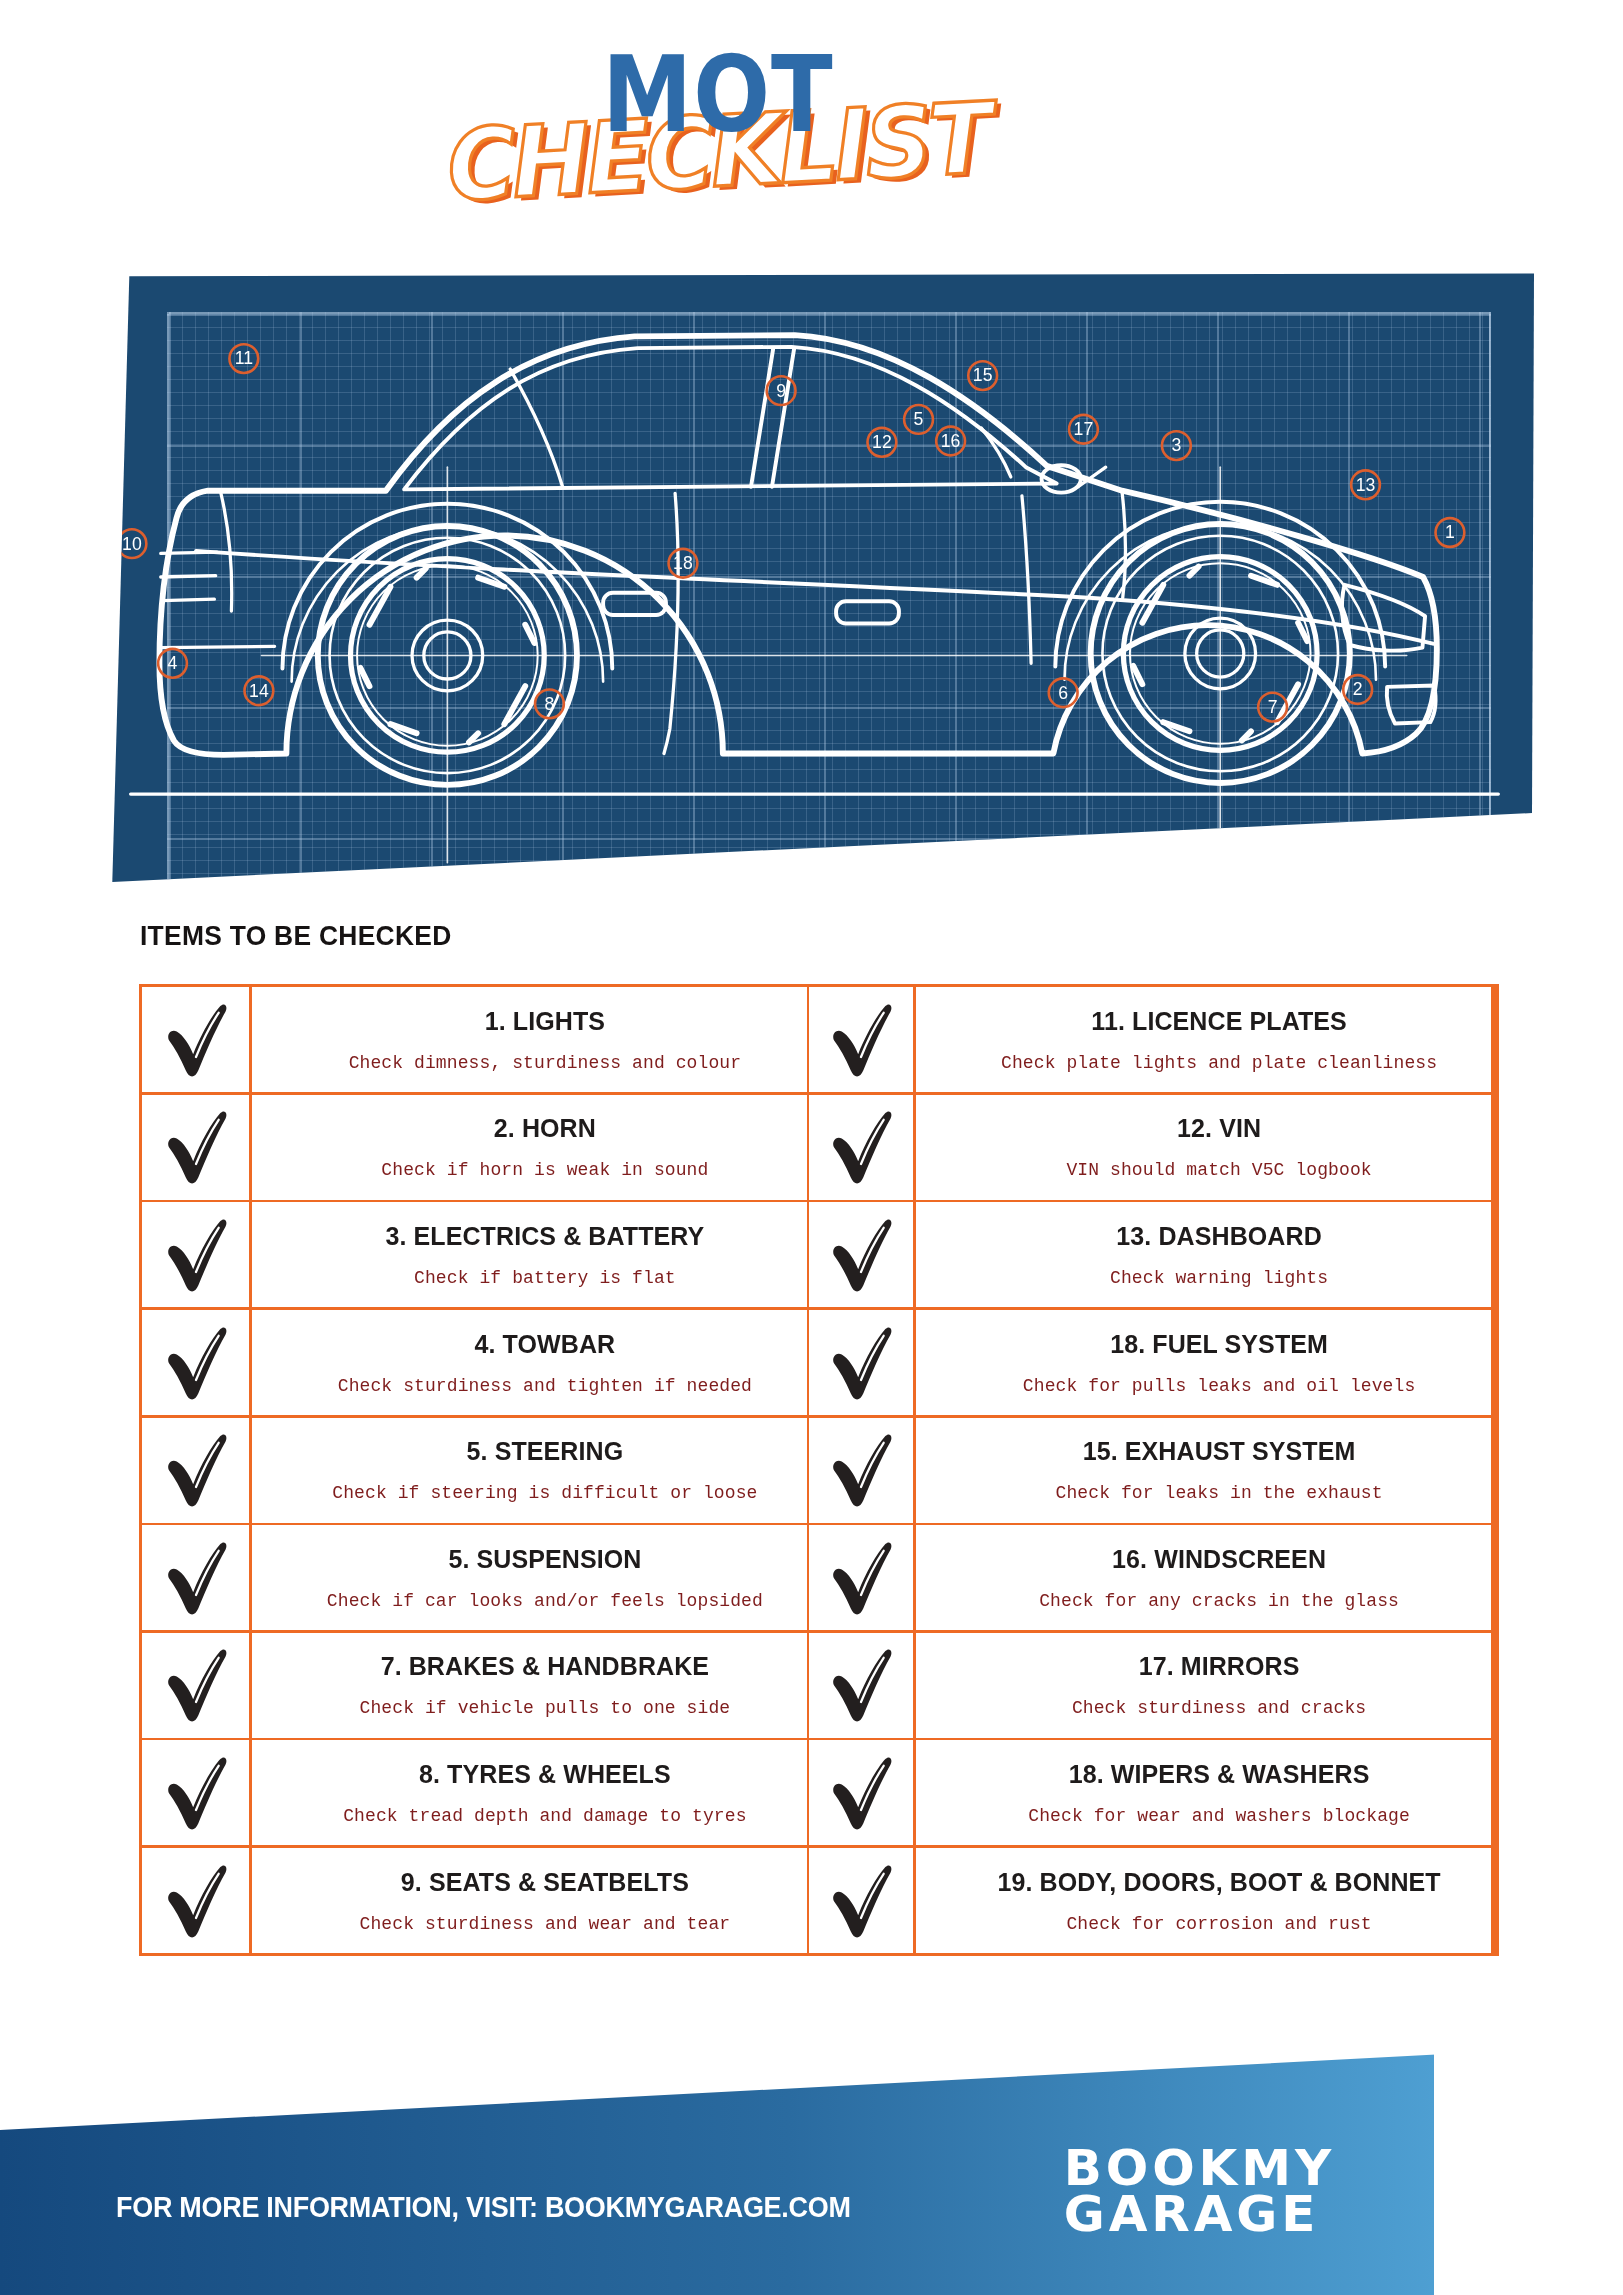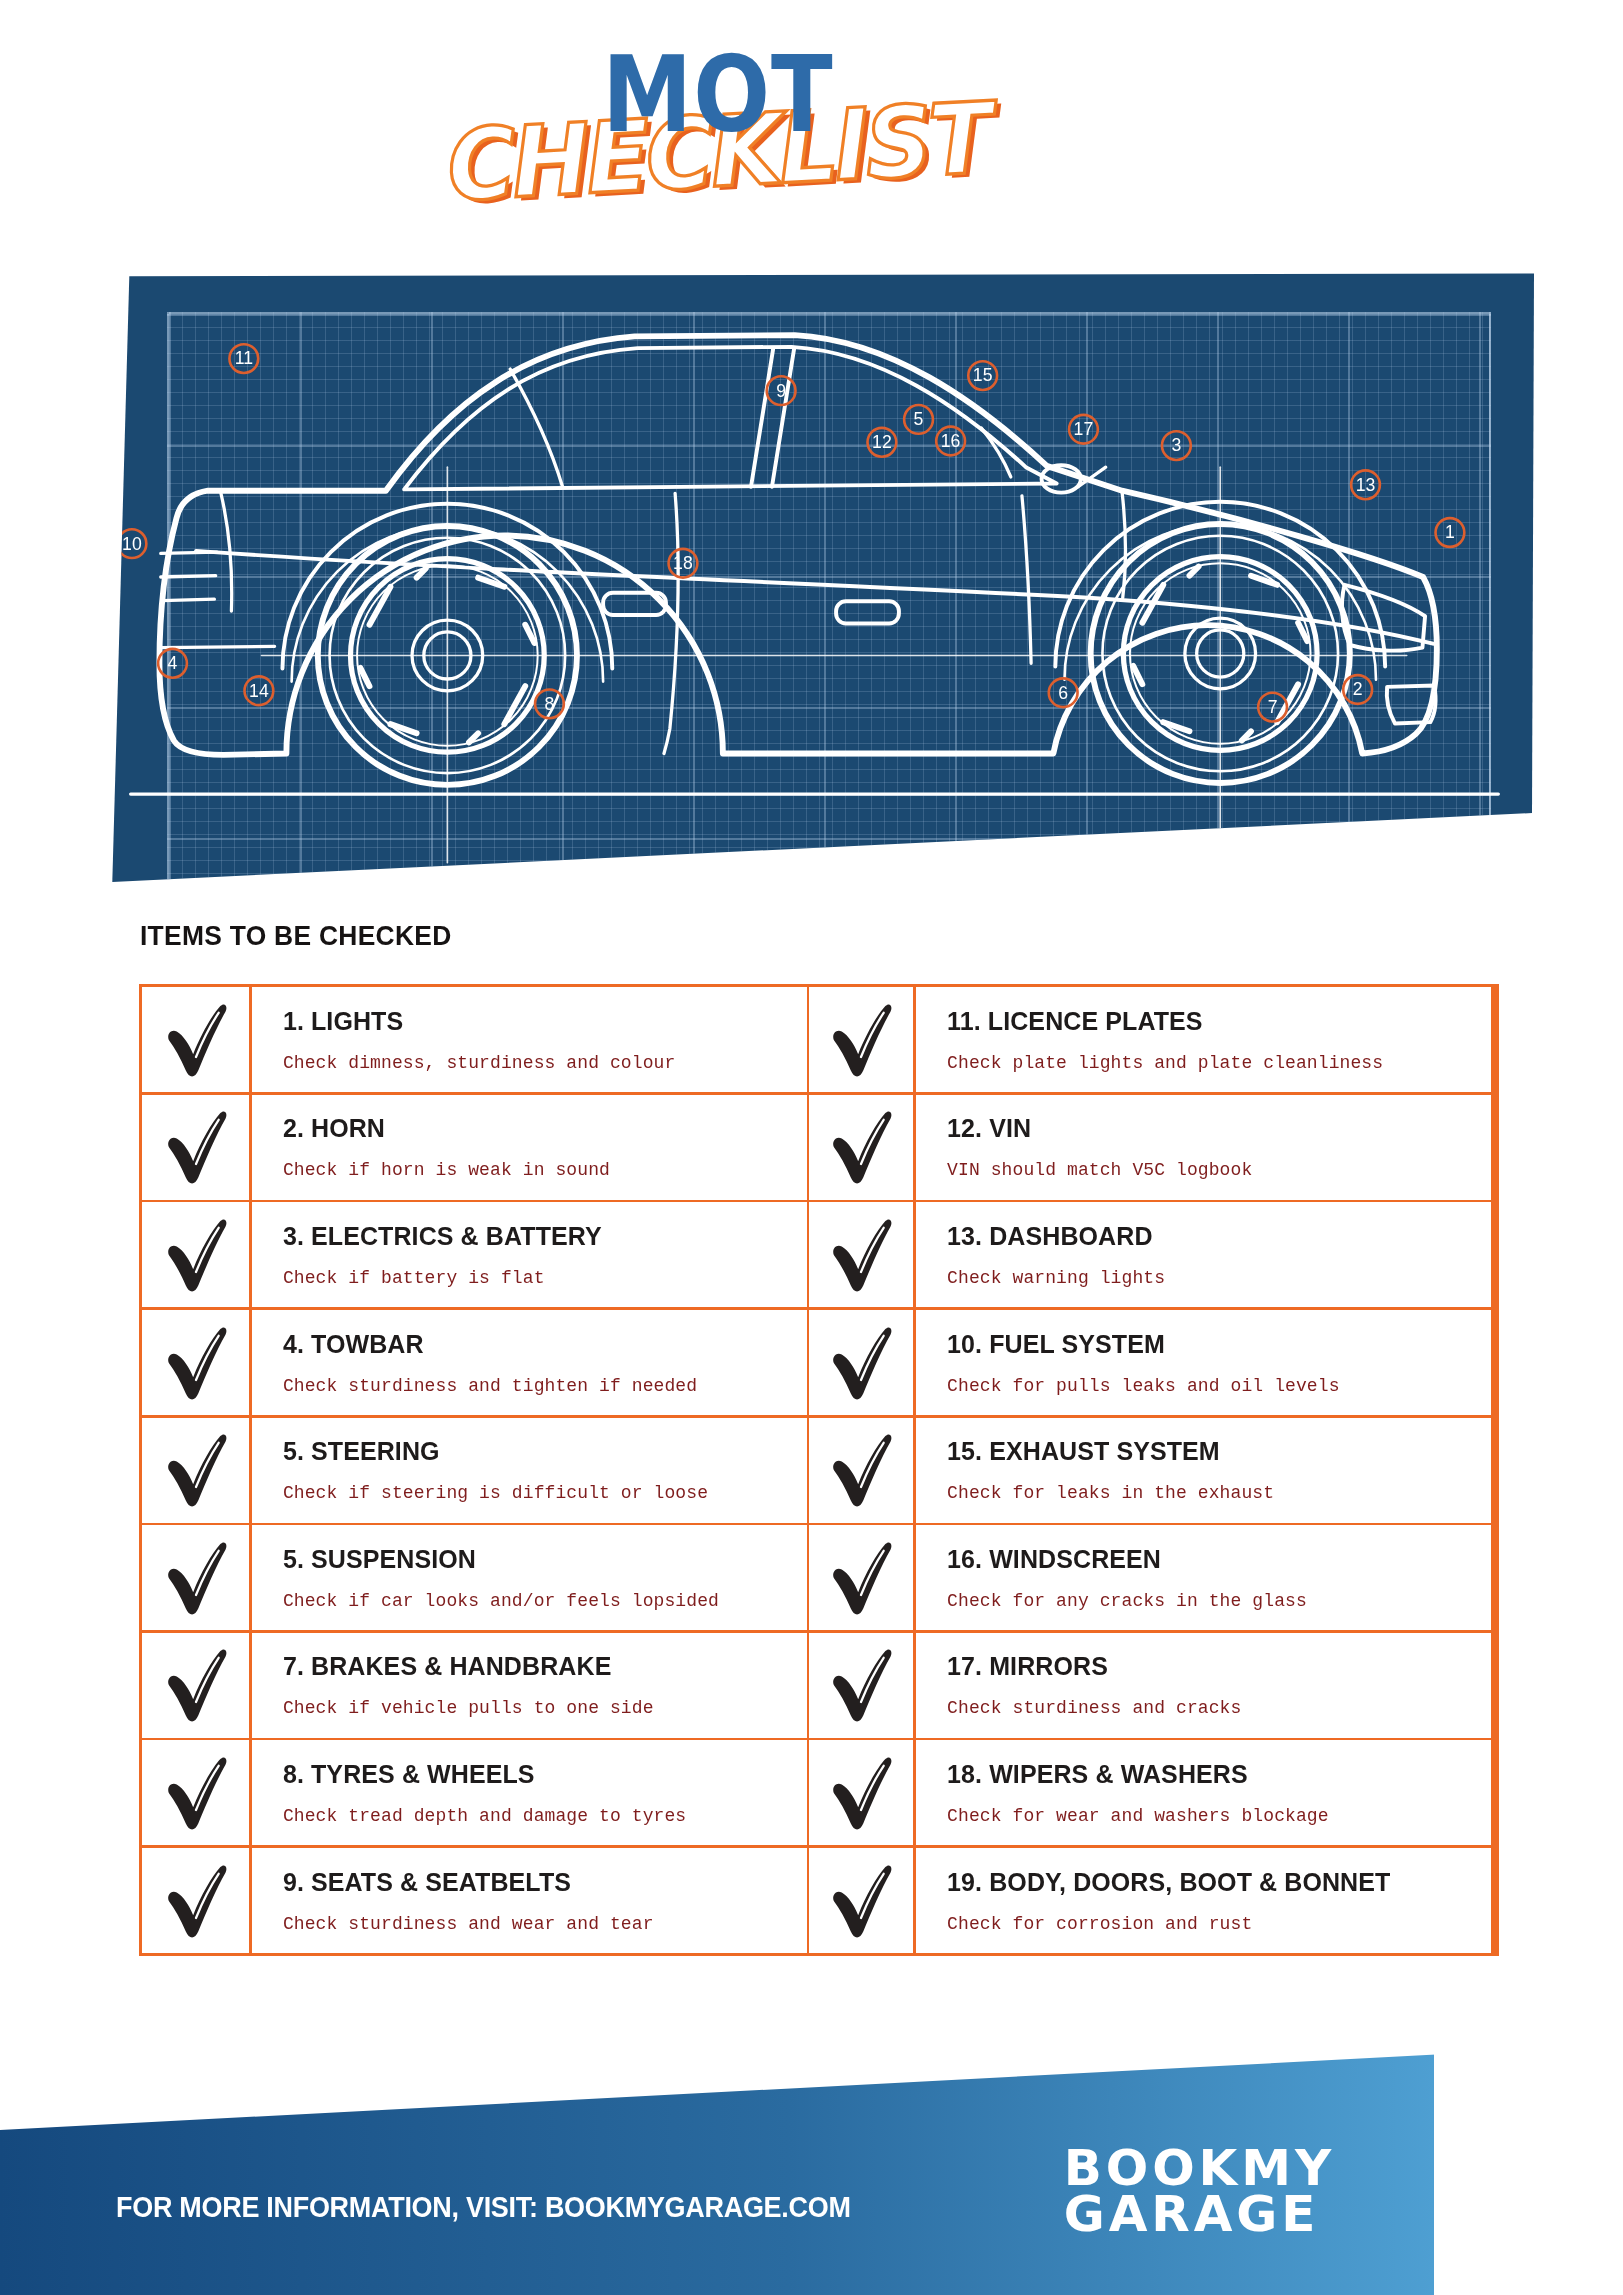--- a/index.html
+++ b/index.html
@@ -36,21 +36,21 @@
   .car-svg{position:absolute;left:0;top:0;width:1424px;height:612px;}
 
   
   .items-heading{position:absolute;left:140px;top:920px;font-size:27.5px;font-weight:bold;
        letter-spacing:0.3px;transform:scaleX(.96);transform-origin:left;color:#161313;}
   .ctable{position:absolute;left:139px;top:984px;width:1353px;
        display:grid;grid-template-columns:107px 555px 104px 575px;grid-auto-rows:105px;
        gap:2.6px;padding:3.3px;background:#ee6a24;}
   .cell{background:#ffffff;}
   .cell.check{display:flex;align-items:center;justify-content:center;}
-  .cell.text{display:flex;flex-direction:column;justify-content:center;gap:17px;padding-left:31px;}
+  .cell.text{display:flex;flex-direction:column;justify-content:center;gap:17px;padding-left:31px;align-items:center;}
   .row-title{font-size:25px;font-weight:bold;color:#1e1b1b;letter-spacing:0.1px;}
   .row-desc{font-size:18px;color:#7f1d1d;letter-spacing:0.1px;font-family:Liberation Mono, monospace;}
   .tick{width:68px;height:84px;}
 
   
   .footer{position:absolute;left:0;top:2029px;width:1434px;height:267px;
        background:linear-gradient(90deg,#15497e 0%,#2a6ba0 55%,#4e9fd2 100%);
        clip-path:polygon(0 101px,1623px 15.7px,1623px 267px,0 267px);}
   .footer-info{position:absolute;left:116px;top:162px;color:#ffffff;
        font-size:29px;font-weight:bold;letter-spacing:-0.3px;
@@ -280,21 +280,21 @@
       <div class="row-title">4. TOWBAR</div>
       <div class="row-desc">Check sturdiness and tighten if needed</div>
     </div>
   <div class="cell check">
       <svg class="tick" viewBox="0 0 120 140">
         <path fill="#231f1f" d="M 12 70 C 8 60 16 50 26 55 C 38 62 48 78 55 95 C 68 62 88 26 103 10 C 110 3 117 10 112 20 C 96 48 77 92 64 124 C 58 138 48 138 42 124 C 33 102 22 84 12 70 Z"></path>
         <path d="M 60 100 C 72 70 88 40 100 22" stroke="#fff" stroke-width="4" fill="none" stroke-linecap="round"></path>
       </svg>
     </div>
   <div class="cell text">
-      <div class="row-title">10. FUEL SYSTEM</div>
+      <div class="row-title">18. FUEL SYSTEM</div>
       <div class="row-desc">Check for pulls leaks and oil levels</div>
     </div>
 
   <div class="cell check">
       <svg class="tick" viewBox="0 0 120 140">
         <path fill="#231f1f" d="M 12 70 C 8 60 16 50 26 55 C 38 62 48 78 55 95 C 68 62 88 26 103 10 C 110 3 117 10 112 20 C 96 48 77 92 64 124 C 58 138 48 138 42 124 C 33 102 22 84 12 70 Z"></path>
         <path d="M 60 100 C 72 70 88 40 100 22" stroke="#fff" stroke-width="4" fill="none" stroke-linecap="round"></path>
       </svg>
     </div>
   <div class="cell text">

